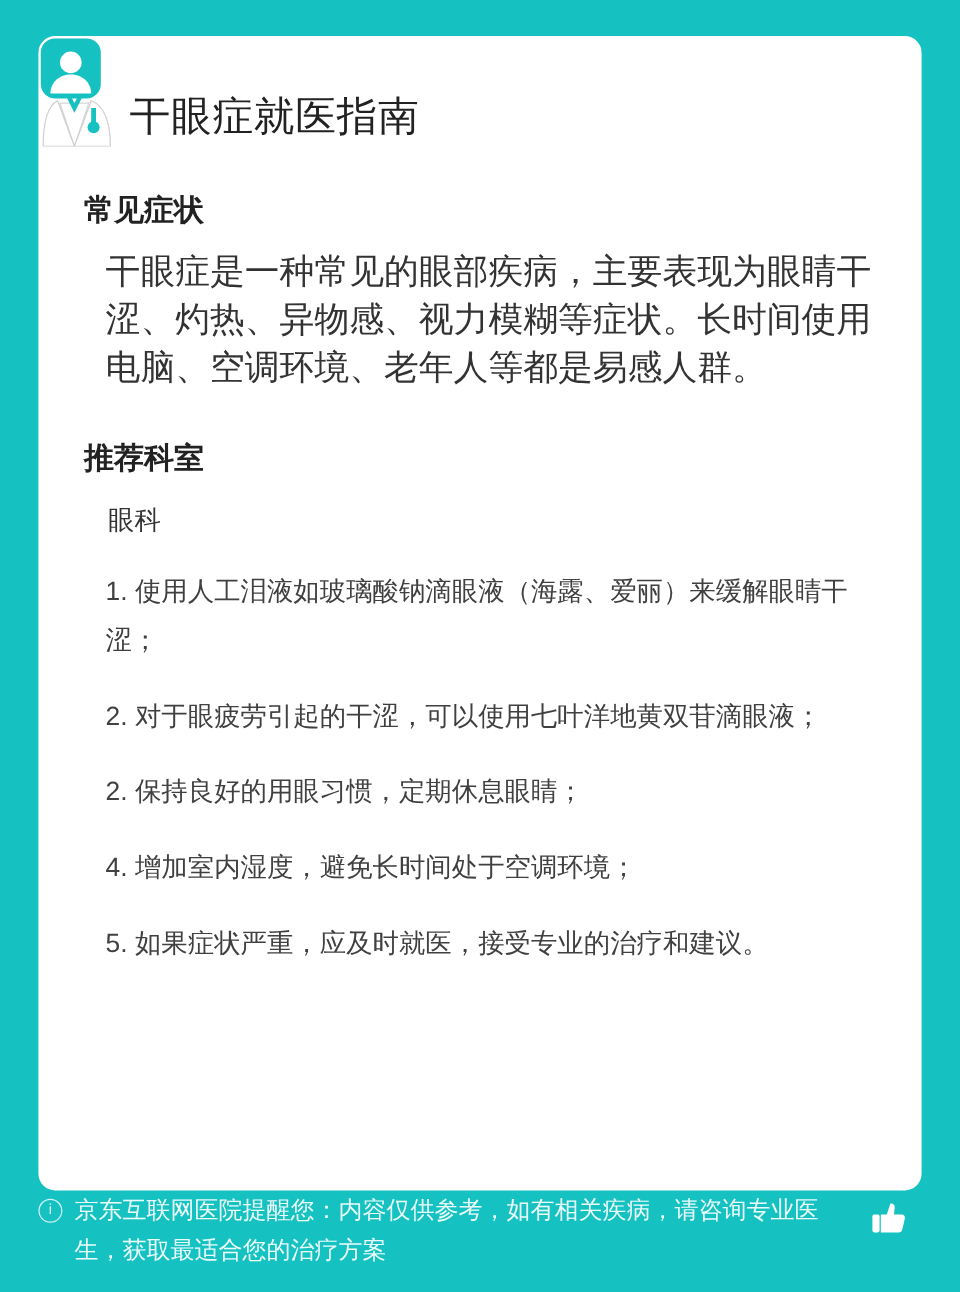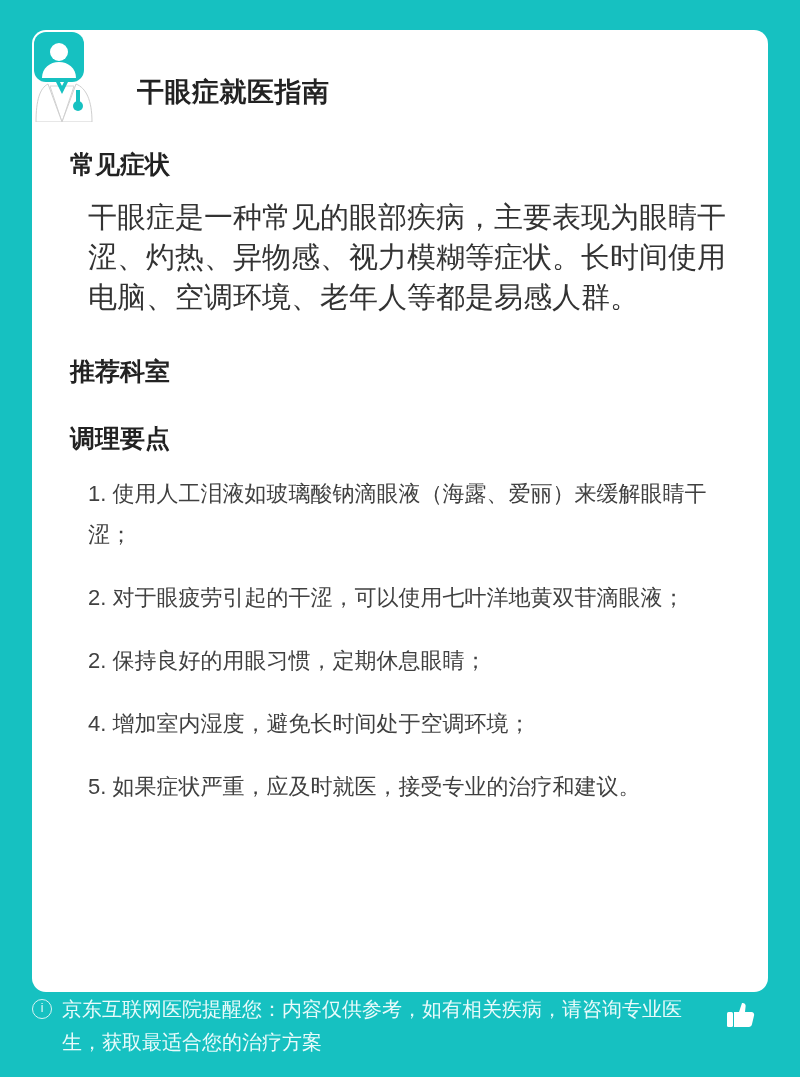--- a/index.html
+++ b/index.html
@@ -30,24 +30,24 @@
     min-height: 962px;
   }
   .doctor-icon {
     position: absolute;
     left: 0px;
     top: 0px;
     width: 78px;
     height: 92px;
   }
   .title {
-    font-size: 27px;
-    font-weight: bold;
+    font-size: 34px;
+    font-weight: normal;
     color: #222222;
-    margin: 18px 0 0 75px;
+    margin: 18px 0 0 46px;
     letter-spacing: 0.5px;
   }
   .section-title {
     font-size: 25px;
     font-weight: bold;
     color: #222222;
     margin: 38px 0 16px 8px;
   }
   .section-title.tight {
     margin-top: 34px;
@@ -131,22 +131,22 @@
       <circle cx="46" cy="76" r="5" fill="#16c1c1"></circle>
       <rect x="44" y="60" width="4" height="14" fill="#16c1c1"></rect>
     </svg>
 
     <div class="title">干眼症就医指南</div>
 
     <div class="section-title">常见症状</div>
     <p class="para">干眼症是一种常见的眼部疾病，主要表现为眼睛干涩、灼热、异物感、视力模糊等症状。长时间使用电脑、空调环境、老年人等都是易感人群。</p>
 
     <div class="section-title">推荐科室</div>
+    <p class="dept">眼科</p>
 
-    <div class="section-title tight">调理要点</div>
 
     <ul class="tips">
       <li>1. 使用人工泪液如玻璃酸钠滴眼液（海露、爱丽）来缓解眼睛干涩；</li>
       <li>2. 对于眼疲劳引起的干涩，可以使用七叶洋地黄双苷滴眼液；</li>
       <li>2. 保持良好的用眼习惯，定期休息眼睛；</li>
       <li>4. 增加室内湿度，避免长时间处于空调环境；</li>
       <li>5. 如果症状严重，应及时就医，接受专业的治疗和建议。</li>
     </ul>
 
   </div>

